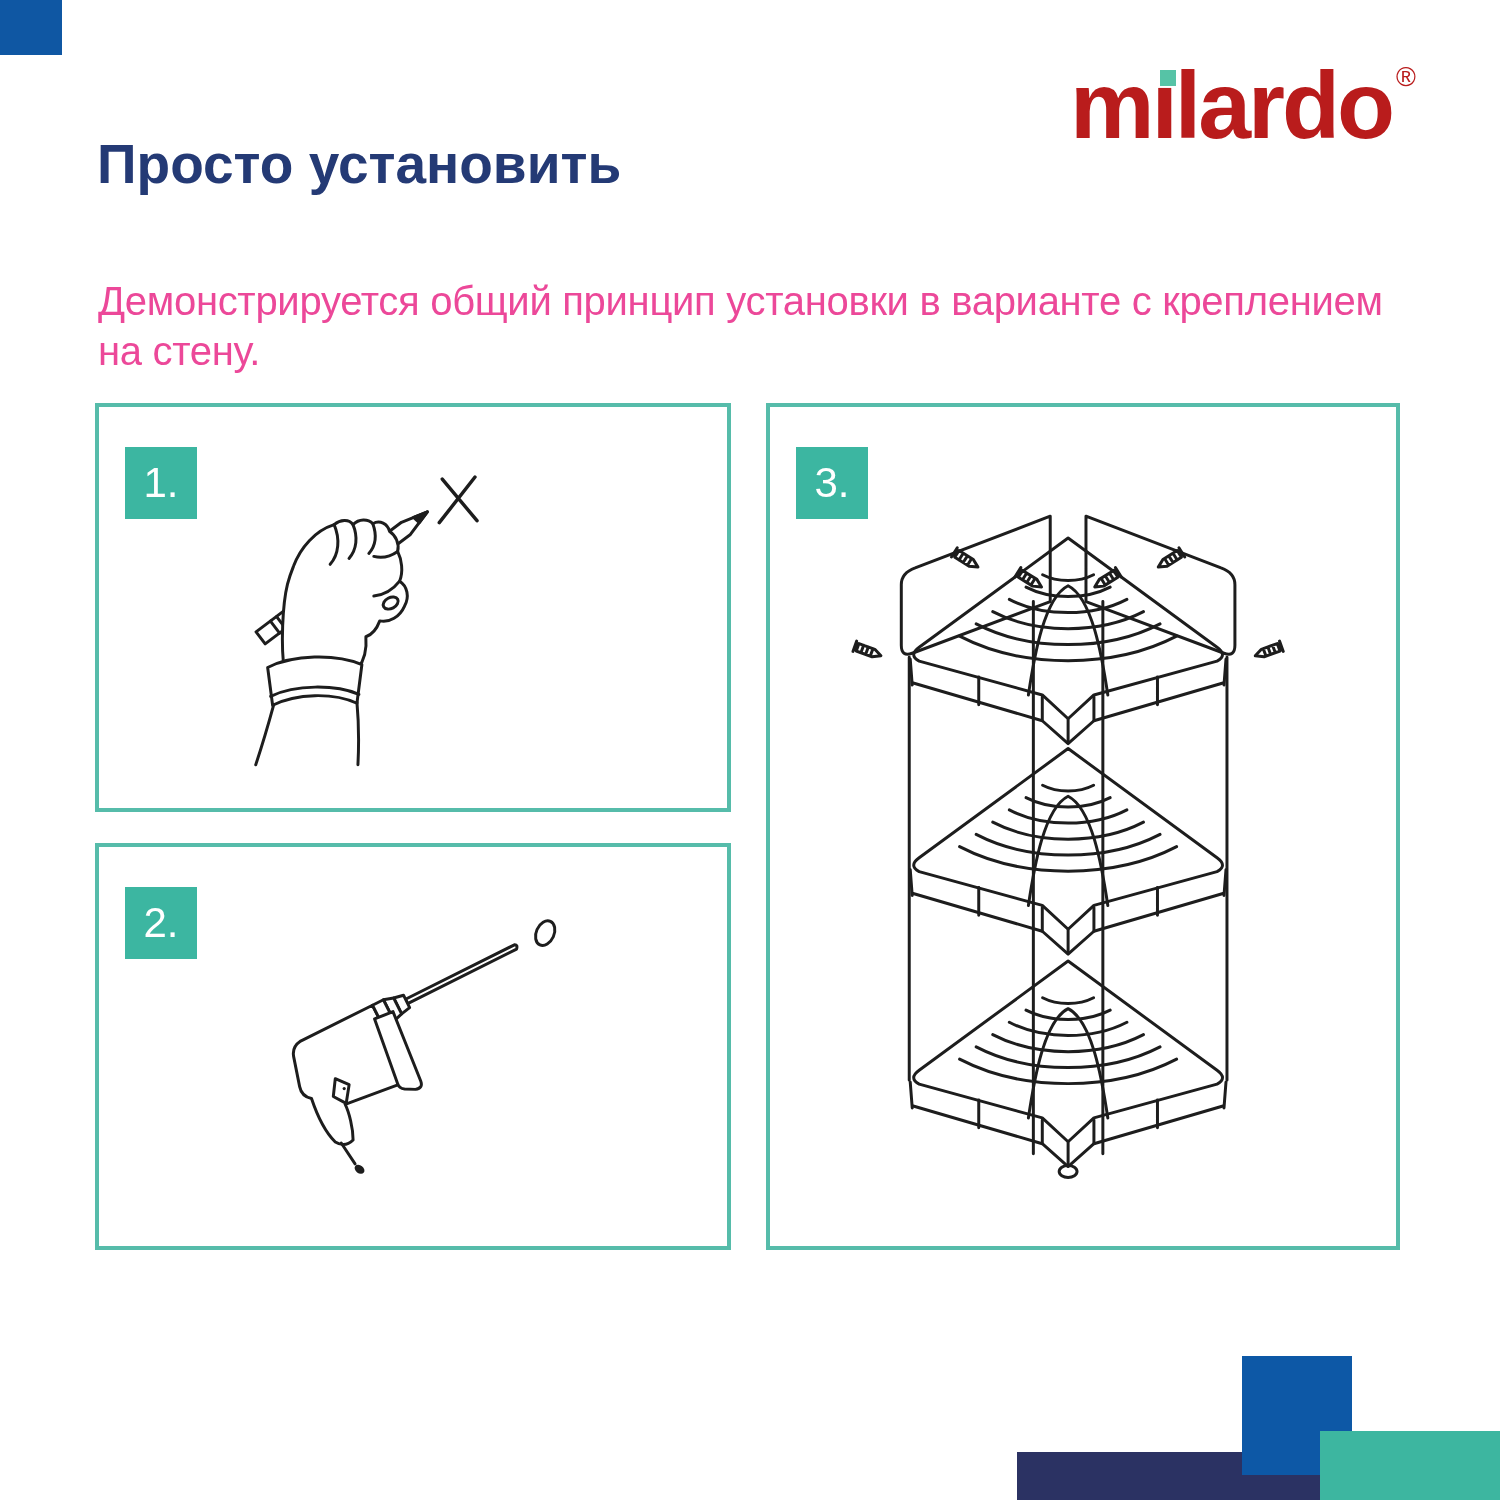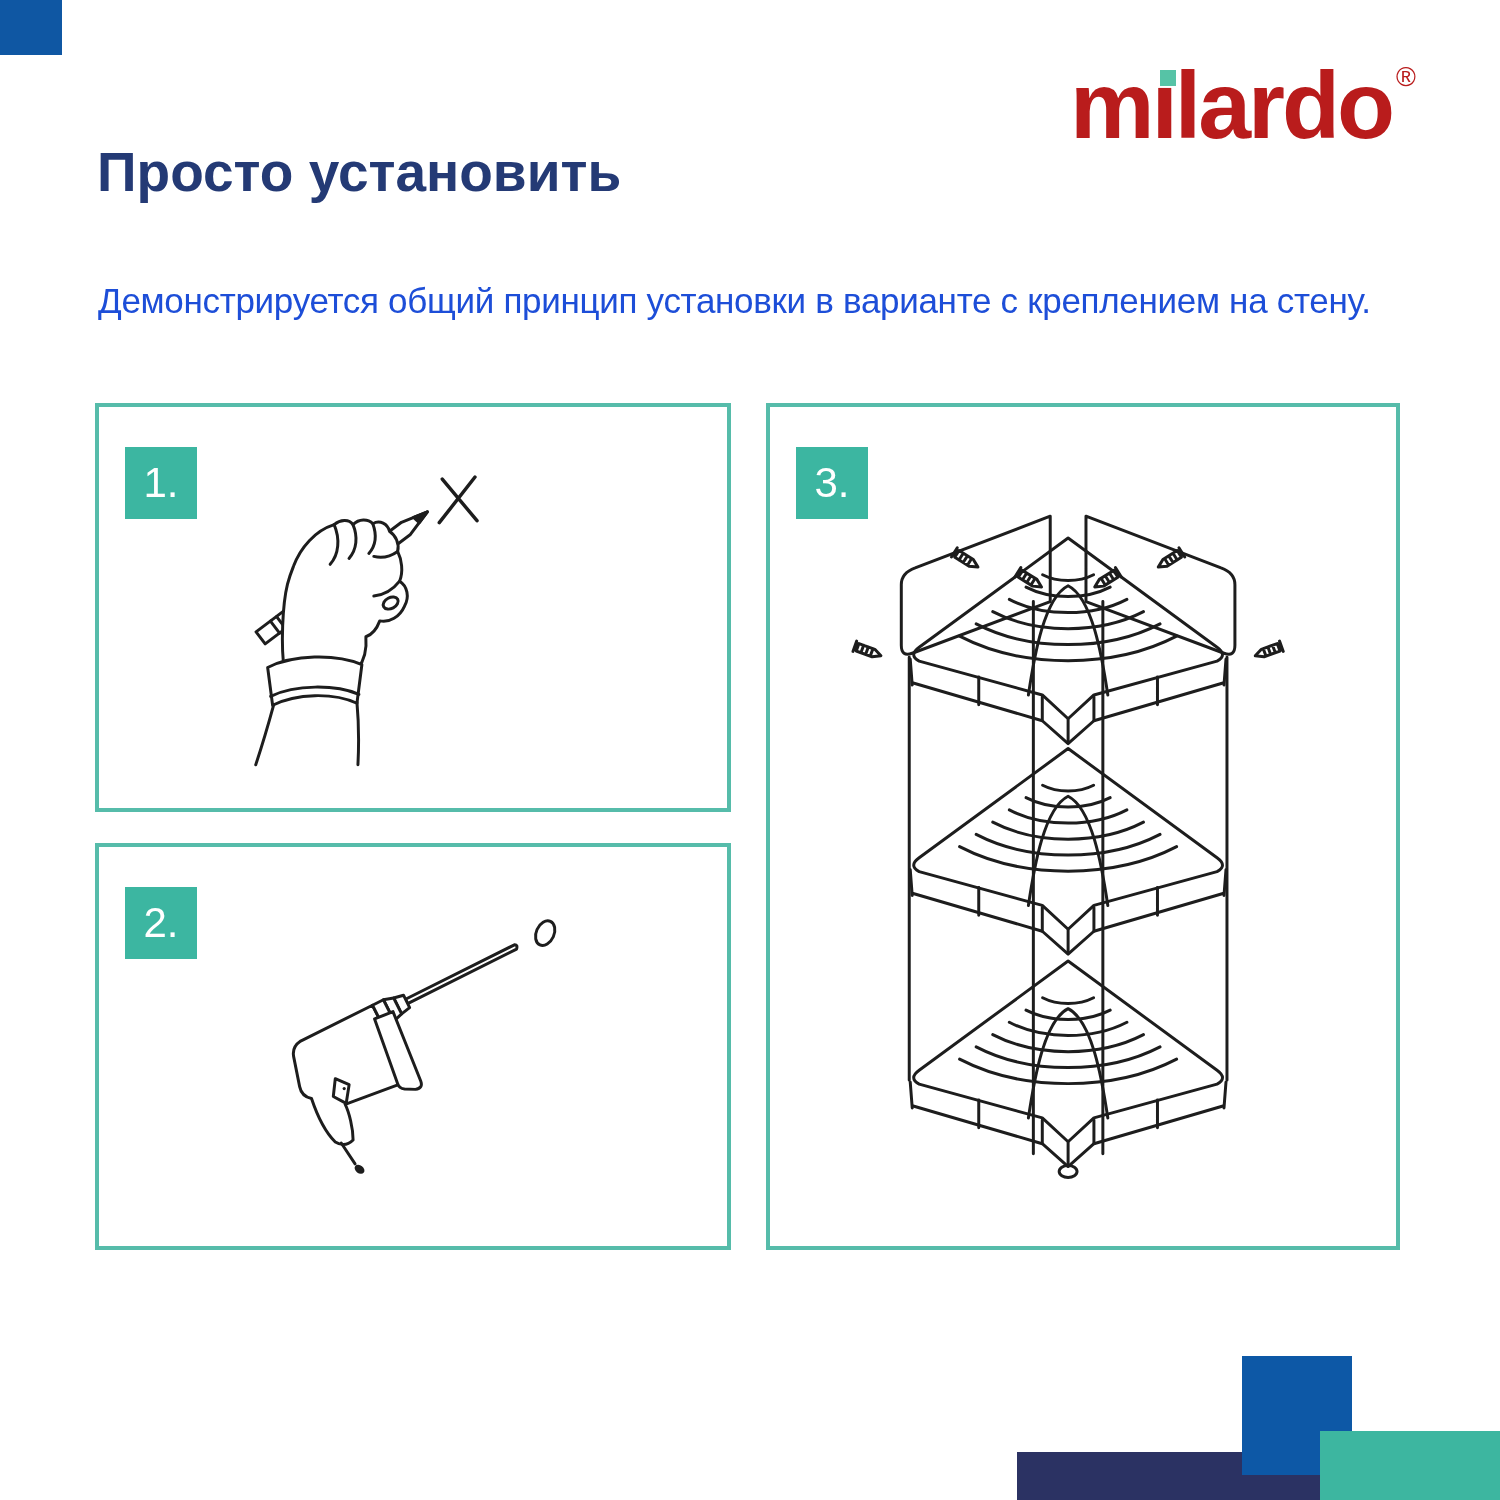--- a/index.html
+++ b/index.html
@@ -8,37 +8,37 @@
     font-family:"Liberation Sans","DejaVu Sans",sans-serif;overflow:hidden;margin:0 auto;
   }
   
   .sq{position:absolute;}
   .sq-tl{left:0;top:0;width:62px;height:55px;background:#0f57a3;z-index:1;}
   .sq-navy-br{left:1017px;top:1452px;width:331px;height:48px;background:#2b3263;z-index:1;}
   .sq-blue-br{left:1242px;top:1356px;width:110px;height:119px;background:#0d58a6;z-index:2;}
   .sq-teal-br{left:1320px;top:1431px;width:180px;height:69px;background:#3db6a0;z-index:3;}
 
   .title{
-    position:absolute;left:97px;top:104px;width:800px;
+    position:absolute;left:97px;top:96px;width:800px;
     font-size:55px;font-weight:700;color:#243a75;letter-spacing:0;line-height:1.15;
   }
   .logo{
     position:absolute;top:58px;right:88px;height:110px;
     color:#b91c1c;font-weight:700;font-size:95px;letter-spacing:-3px;line-height:95px;
     white-space:nowrap;
   }
   .logo .idot{
     position:absolute;left:90px;top:12px;width:16px;height:16px;background:#56c3a6;
   }
   .logo .reg{
     font-size:27px;font-weight:400;letter-spacing:0;position:relative;top:-52px;left:4px;
   }
   .intro{
     position:absolute;left:98px;top:276px;width:1310px;
-    font-size:35px;font-weight:400;color:#1d4ed8;line-height:50px;letter-spacing:-0.3px;
+    font-size:40px;font-weight:400;color:#ec4899;line-height:50px;letter-spacing:-0.3px;
   }
   .step-box{
     position:absolute;border:4px solid #56bcaa;background:#ffffff;box-sizing:border-box;
   }
   .box1{left:95px;top:403px;width:636px;height:409px;}
   .box2{left:95px;top:843px;width:636px;height:407px;}
   .box3{left:766px;top:403px;width:634px;height:847px;}
   .badge{
     position:absolute;left:26px;top:40px;width:72px;height:72px;background:#3cb6a1;
     color:#ffffff;font-size:42px;font-weight:300;display:flex;align-items:center;justify-content:center;

